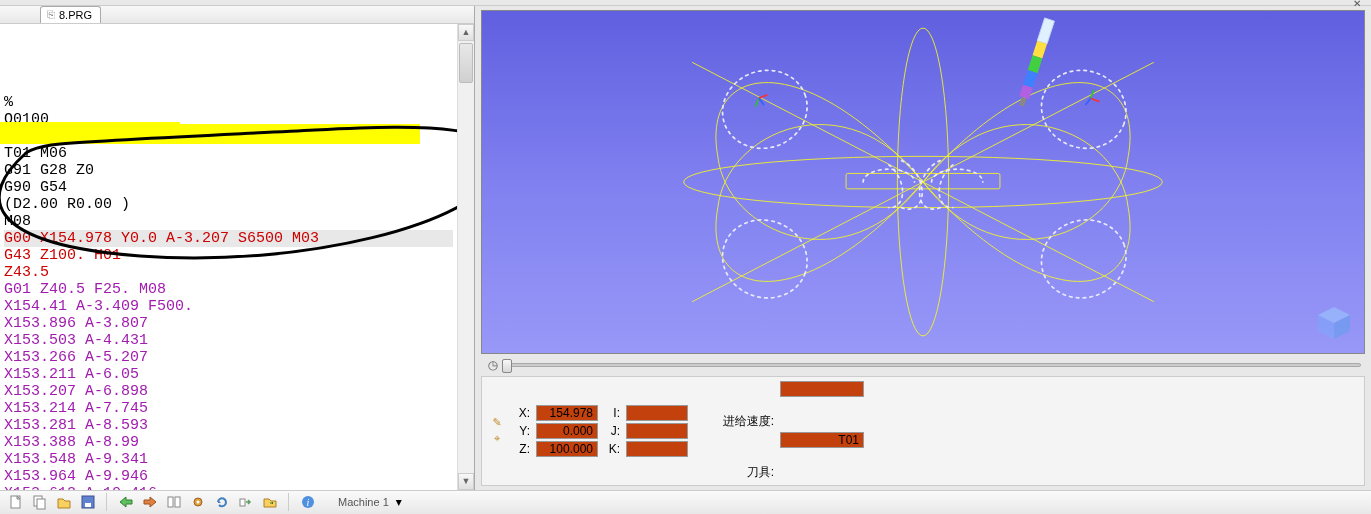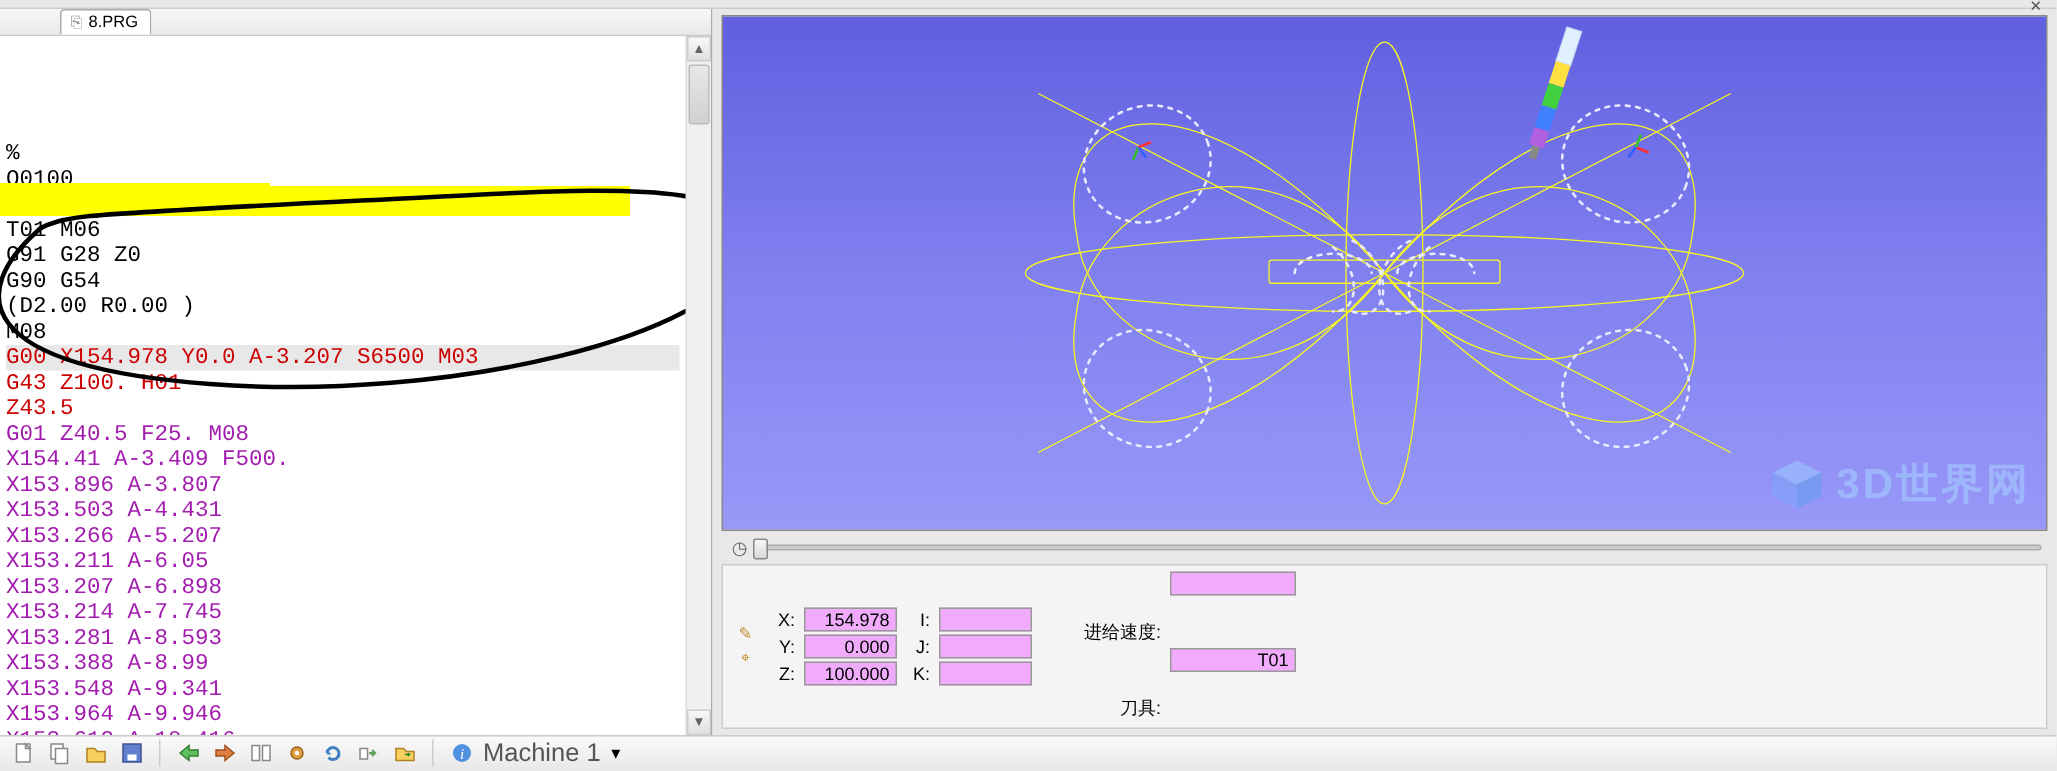--- a/index.html
+++ b/index.html
@@ -165,21 +165,21 @@
 }
 .coord-grid {
   display: grid;
   grid-template-columns: 16px 62px 16px 62px;
   gap: 2px 6px;
   align-items: center;
 }
 .coord-label { text-align: right; }
 .coord-val {
   border: 1px solid #999;
-  background: #f0abfc;
+  background: #c2410c;
   height: 16px;
   padding: 0 4px;
   text-align: right;
   font-family: Arial, sans-serif;
   line-height: 14px;
 }
 .coord-extra {
   display: grid;
   grid-template-columns: 60px 84px;
   gap: 2px 6px;
@@ -199,21 +199,21 @@
   width: 2px; height: 18px;
   border-left: 1px solid #ccc;
   margin: 0 4px;
 }
 .sb-ico {
   width: 20px; height: 20px;
   display: flex; align-items: center; justify-content: center;
   border: 1px solid transparent;
   border-radius: 2px;
 }
-.sb-text { color: #555; margin-left: 0; font-size: 17px; }
+.sb-text { color: #555; margin-left: 16px; font-size: 11px; }
 .watermark {
   position: absolute;
   right: 10px; bottom: 10px;
   display: flex; align-items: center; gap: 6px;
   opacity: 0.5;
   pointer-events: none;
 }
 .watermark .cube {
   width: 40px; height: 40px;
 }
@@ -329,21 +329,20 @@
           <rect x="-3" y="96" width="6" height="10" fill="#888"></rect>
         </g>
       </svg>
       
       <div class="watermark">
         <svg class="cube" viewBox="0 0 40 40">
           <polygon points="20,4 36,12 36,28 20,36 4,28 4,12" fill="#6ab8ff" opacity="0.6"></polygon>
           <polygon points="20,4 36,12 20,20 4,12" fill="#a8e0ff" opacity="0.7"></polygon>
           <polygon points="20,20 36,12 36,28 20,36" fill="#4898e0" opacity="0.6"></polygon>
         </svg>
-        <span class="txt">3D世界网</span>
       </div>
     </div>
 
     <div class="slider-row">
       <div class="slider-icon">◷</div>
       <div class="slider-track">
         <div class="slider-thumb"></div>
       </div>
     </div>
 

